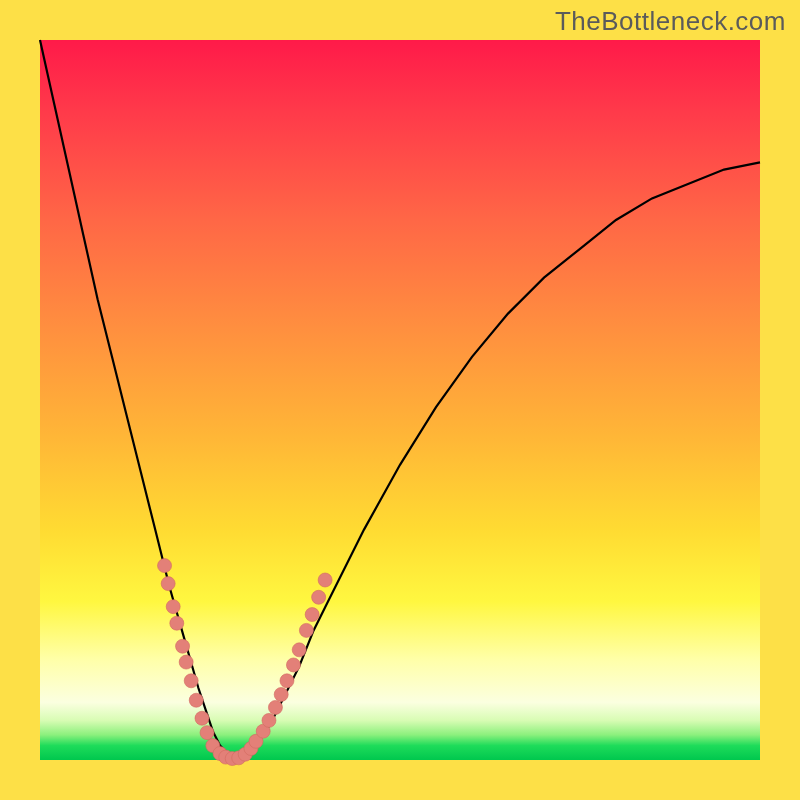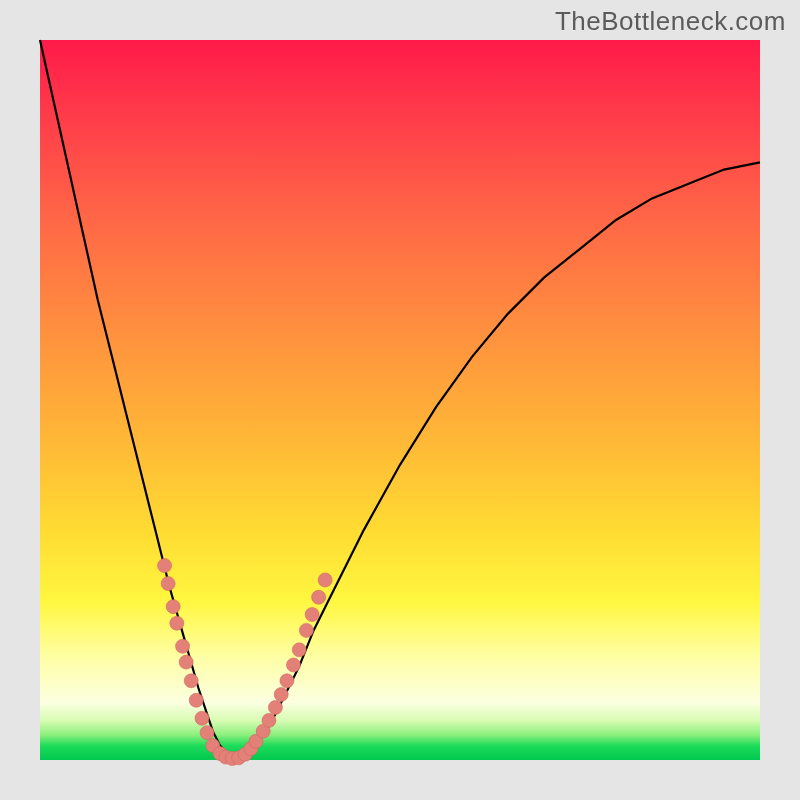--- a/index.html
+++ b/index.html
@@ -8,21 +8,21 @@
     width: 800px;
     height: 800px;
     background: #000;
     font-family: Arial, Helvetica, sans-serif;
     overflow: hidden;
   }
   .frame {
     position: relative;
     width: 800px;
     height: 800px;
-    background: #e5e5e5;
+    background: #fde047;
   }
   .plot {
     position: absolute;
     left: 40px;
     top: 40px;
     width: 720px;
     height: 720px;
     
     background: linear-gradient(
       to bottom,

